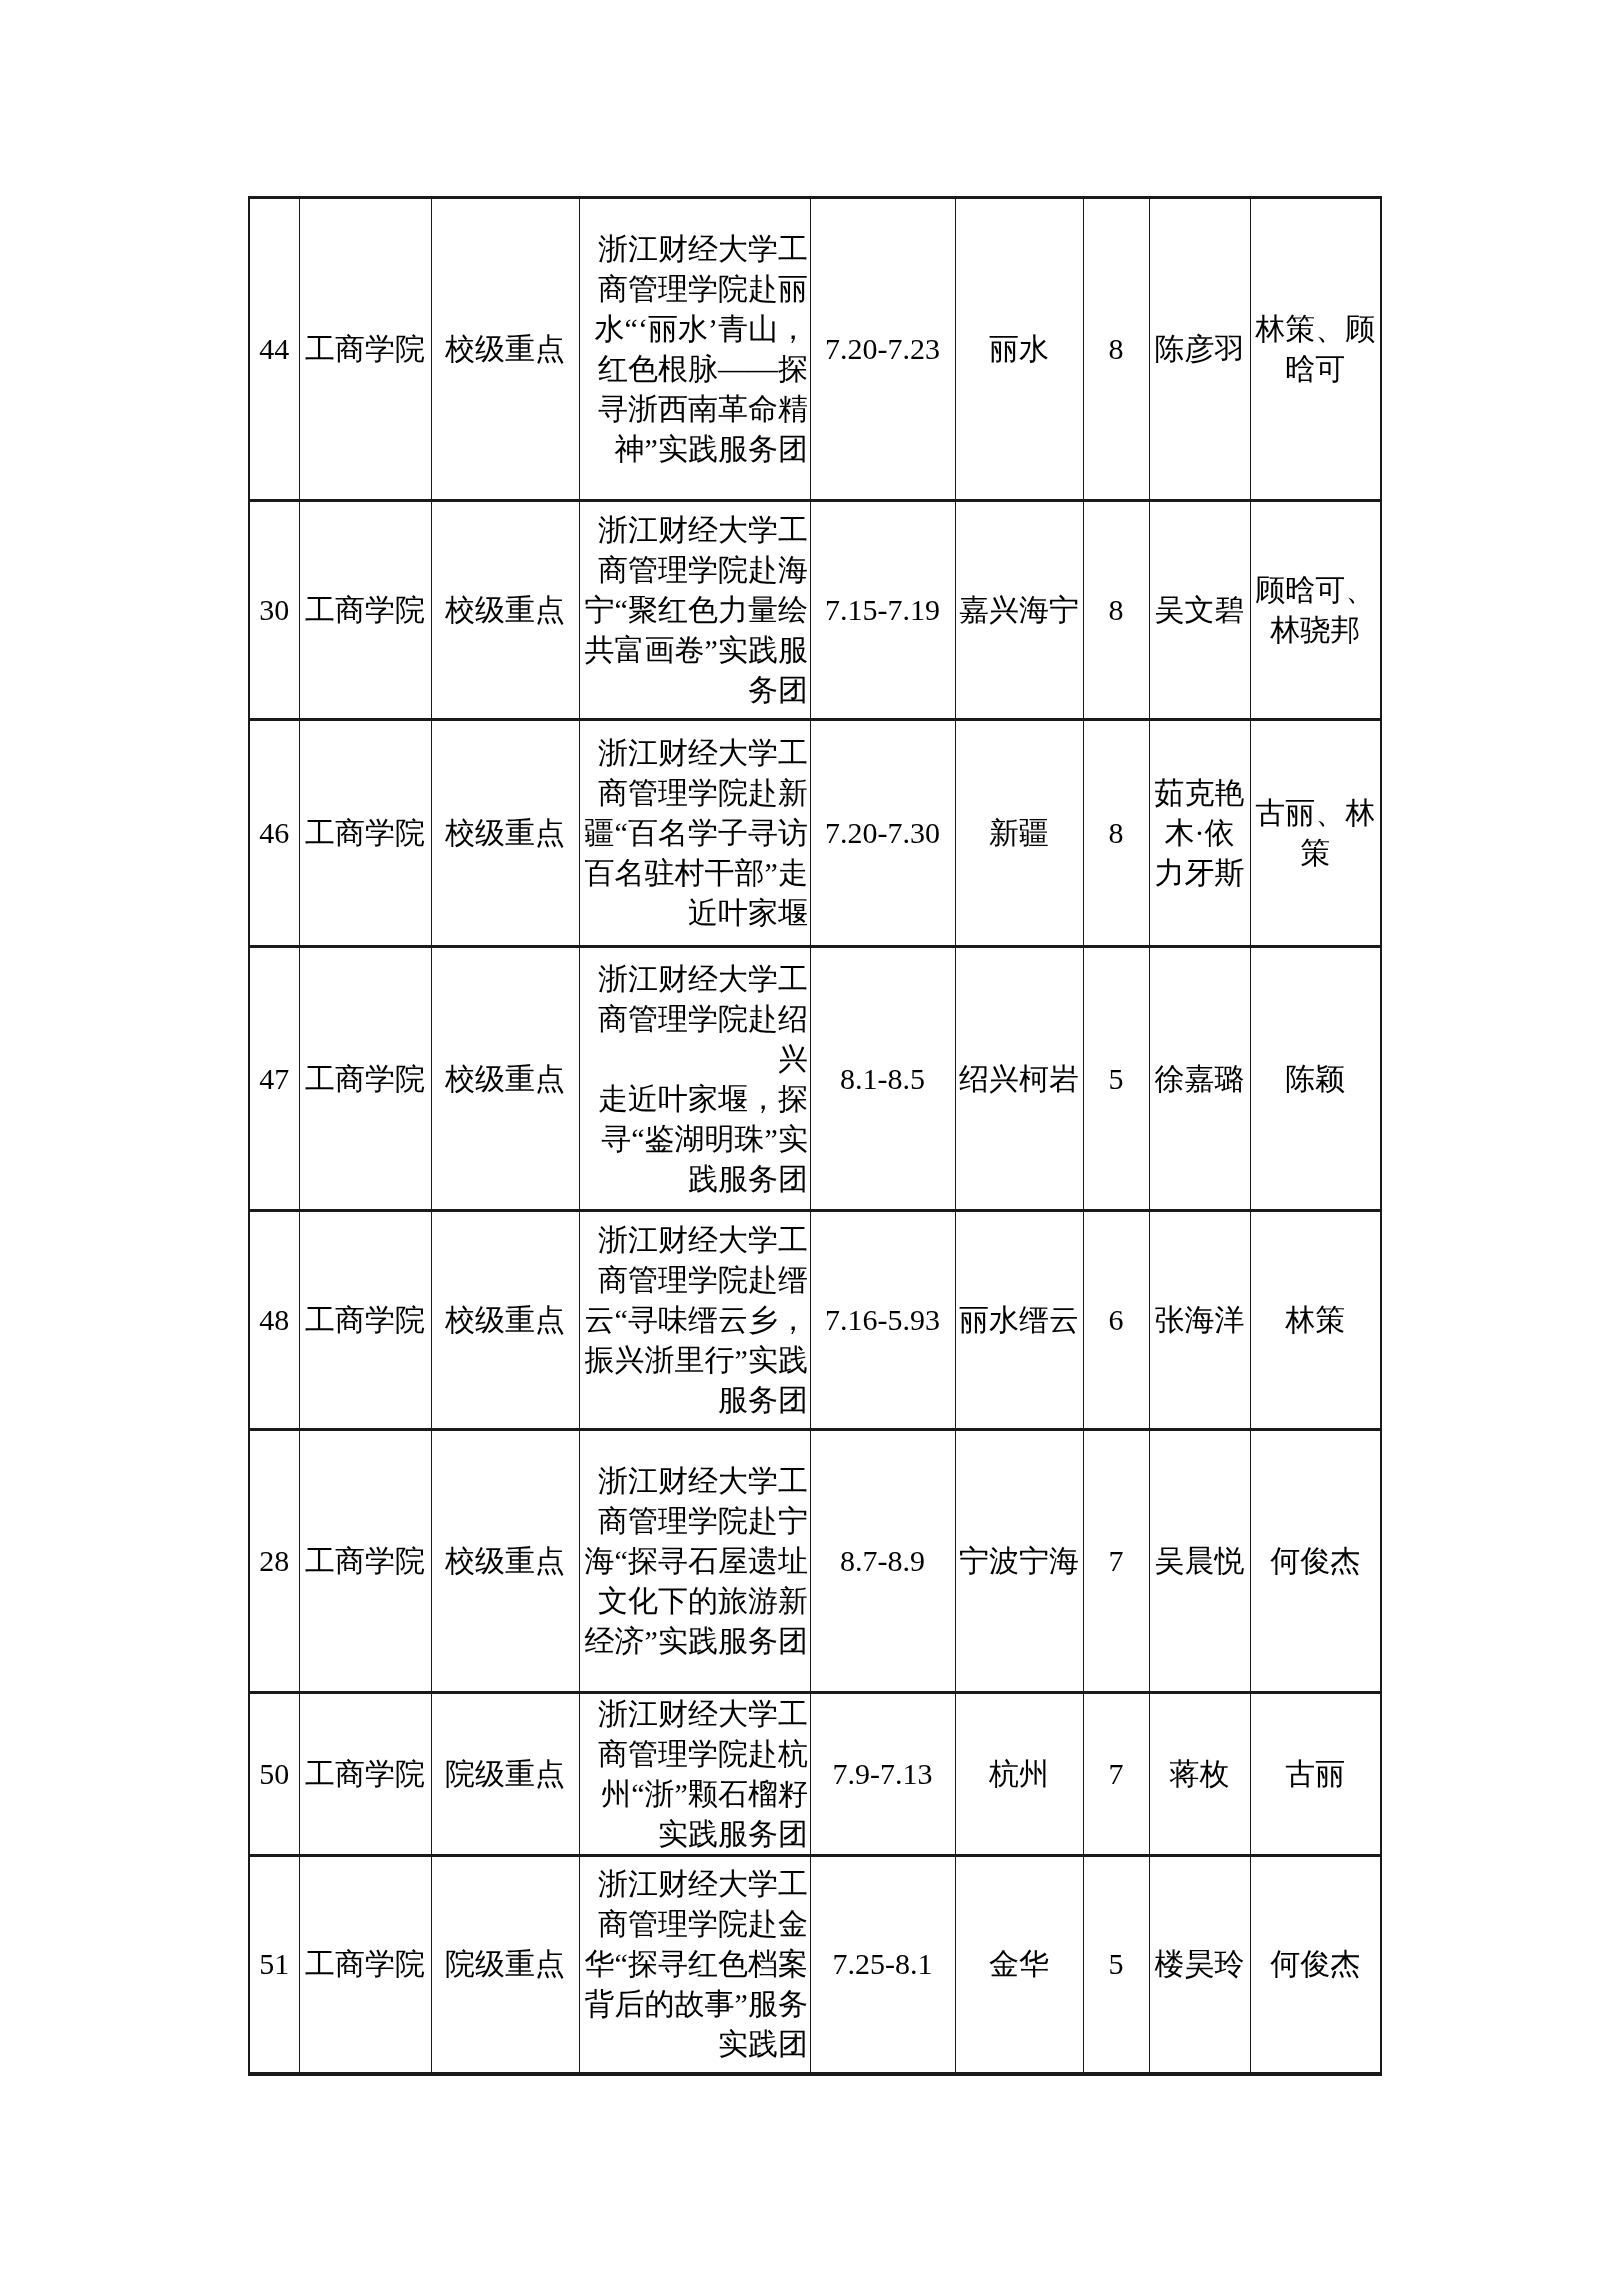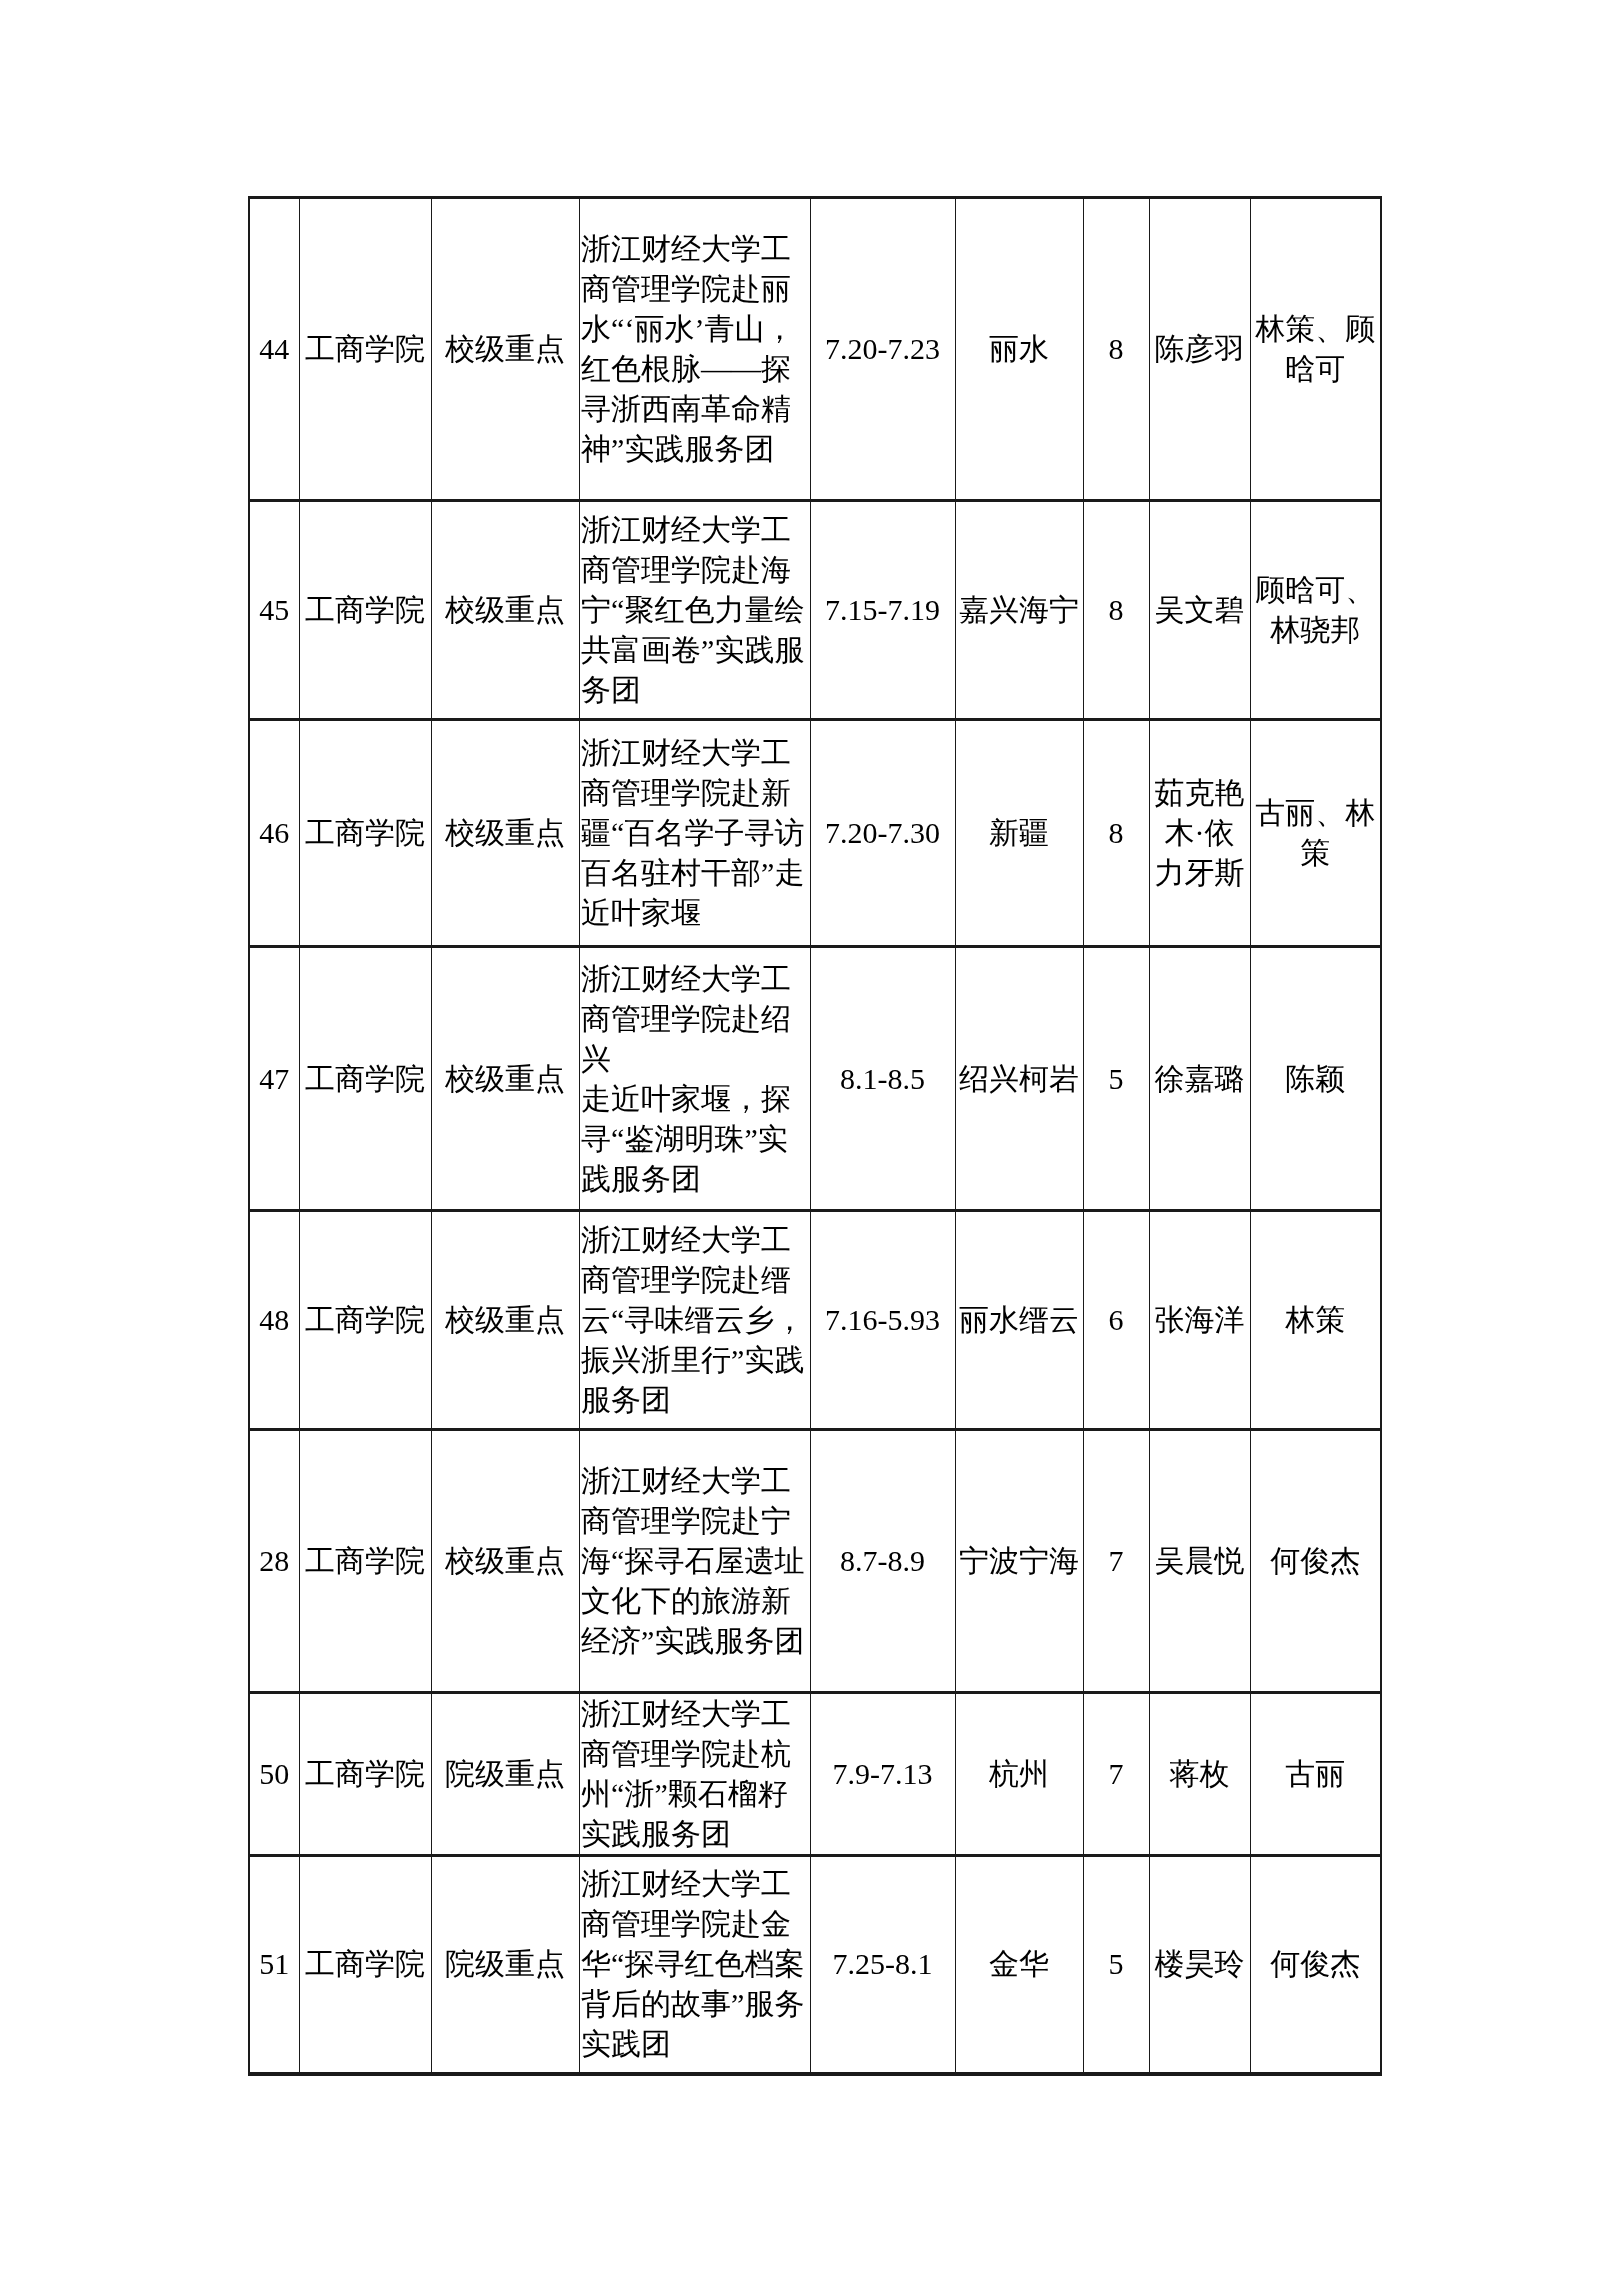--- a/index.html
+++ b/index.html
@@ -35,21 +35,21 @@
     text-align: center;
     padding: 0 1.6px;
     overflow: hidden;
   }
   table.teams {
     border: 2.4px solid #1a1a1a;
     border-top-width: 3.2px;
     border-bottom-width: 4px;
   }
   table.teams td.team {
-    text-align: left;
+    text-align: right;
     white-space: pre-wrap;
   }
   
   table.teams tr:nth-child(1) { height: 303px; }
   table.teams tr:nth-child(2) { height: 219px; }
   table.teams tr:nth-child(3) { height: 227px; }
   table.teams tr:nth-child(4) { height: 264px; }
   table.teams tr:nth-child(5) { height: 219px; }
   table.teams tr:nth-child(6) { height: 263px; }
   table.teams tr:nth-child(7) { height: 159px; }
@@ -77,21 +77,21 @@
     <td>工商学院</td>
     <td>校级重点</td>
     <td class="team">浙江财经大学工商管理学院赴丽水“‘丽水’青山，红色根脉——探寻浙西南革命精神”实践服务团</td>
     <td>7.20-7.23</td>
     <td>丽水</td>
     <td>8</td>
     <td>陈彦羽</td>
     <td>林策、顾晗可</td>
   </tr>
         <tr>
-    <td>45</td>
+    <td>30</td>
     <td>工商学院</td>
     <td>校级重点</td>
     <td class="team">浙江财经大学工商管理学院赴海宁“聚红色力量绘共富画卷”实践服务团</td>
     <td>7.15-7.19</td>
     <td>嘉兴海宁</td>
     <td>8</td>
     <td>吴文碧</td>
     <td>顾晗可、林骁邦</td>
   </tr>
         <tr>

